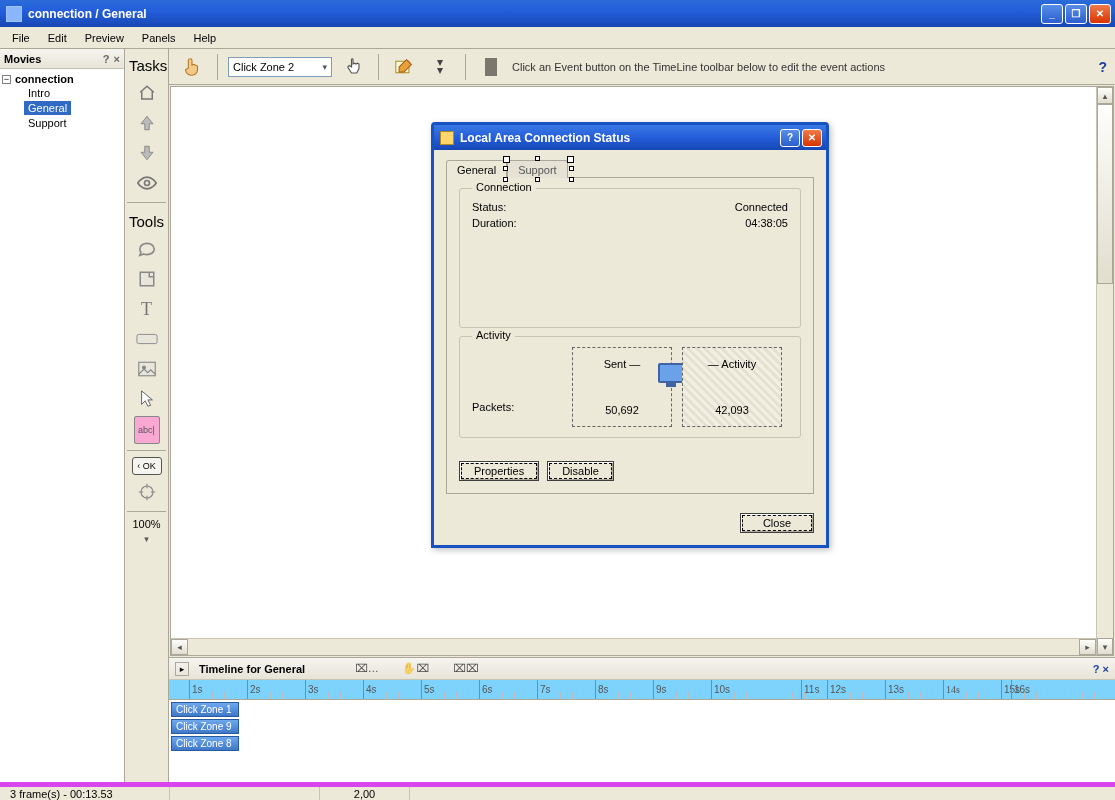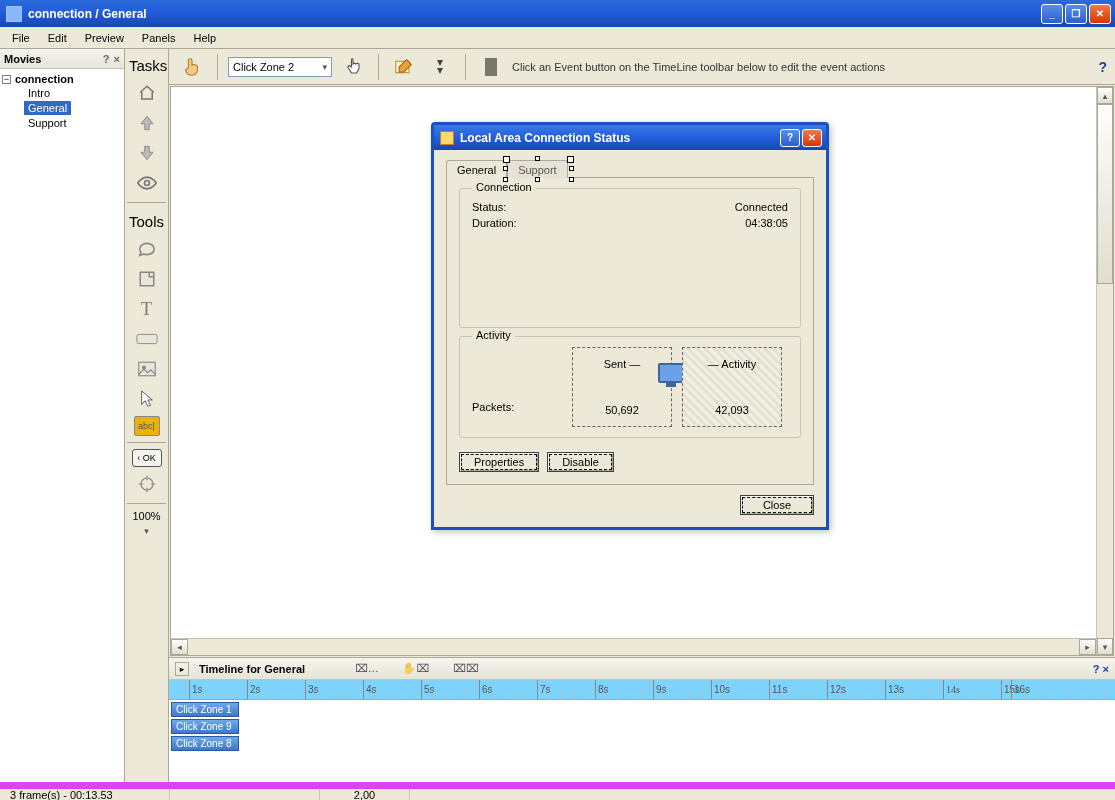--- a/index.html
+++ b/index.html
@@ -100,21 +100,21 @@
   .sel-handles > i.h7 { left:-4px; top:50%; margin-top:-3px;}
   .sel-handles > i.h8 { right:-4px; top:50%; margin-top:-3px;}
   .fieldset { border:1px solid #c8c4b4; border-radius:3px; padding:10px 12px; margin-top:8px; }
   .fieldset .legend { position:relative; top:-18px; background:#ece9d8; display:inline-block; padding:0 4px; color:#000;}
   .kv { display:flex; justify-content:space-between; padding:2px 0; font-size:11px;}
   .activity-grid { display:flex; gap:10px; }
   .abox { border:1px dashed #666; padding:10px 8px; text-align:center; position:relative; flex:1;}
   .abox.hatch { background: repeating-linear-gradient(45deg,#f1efe4,#f1efe4 3px,#e5e1cf 3px,#e5e1cf 6px);}
   .abox .lbl { font-size:11px; }
   .btn { border:1px solid #404040; background:#ece9d8; padding:3px 14px; font-size:11px;
-    box-shadow: inset 1px 1px 0 #fff, inset -1px -1px 0 #aca899;}
+    box-shadow: inset 1px 1px 0 #fff, inset -1px -1px 0 #aca899; margin-top: 9px;}
   .btn.dashed { outline:1px dashed #000; outline-offset:-3px;}
   .btn-row { display:flex; gap:8px; margin-top:14px;}
   .close-row { display:flex; justify-content:flex-end; margin-top:10px;}
   .monitor-icon { width:34px; height:30px; position:absolute; left:50%; top:38%;
     transform:translate(-50%,-50%);}
   .monitor-icon .mon { width:26px; height:20px; background:#6aa1e8; border:2px solid #4063a3;
     border-radius:2px; margin:0 auto;}
   .monitor-icon .stand {width:10px; height:4px; background:#4063a3; margin:0 auto;}
   
   .tl-panel { height:125px; border-top:1px solid #aca899; display:flex; flex-direction:column;}
@@ -127,21 +127,21 @@
   .tl-ruler { height:20px; background:#7dd3fc; border-bottom:1px solid #aca899; position:relative;
     overflow:hidden; font-size:9px; color:#555;}
   .tl-ruler .tick { position:absolute; top:0; height:100%; border-left:1px solid #888;}
   .tl-ruler .tick .lbl{ position:absolute; top:4px; left:2px; font-size:10px;}
   .tl-ruler .minor { position:absolute; top:12px; height:8px; border-left:1px solid #bbb;}
   .tl-body { flex:1; background:#fff; position:relative; overflow:hidden;}
   .tl-body .zone { position:absolute; left:2px; width:68px; height:15px;
     background:linear-gradient(#6ea8ef,#3e78c7); color:#fff; font-size:10px; display:flex; align-items:center;
     padding:0 4px; border:1px solid #285a9e;}
   
-  .statusbar { height:18px; background:#ece9d8; border-top:7px solid #d946ef;
+  .statusbar { height:18px; background:#ece9d8; border-top:5px solid #d946ef;
     display:flex; align-items:center; font-size:11px; }
   .statusbar .cell { padding:0 10px; border-right:1px solid #c8c4b4; height:100%; display:flex; align-items:center;}
 </style>
 </head>
 <body>
 
 <div class="app-titlebar">
   <div class="emblem"></div>
   <span>connection / General</span>
   <div class="win-btns">
@@ -230,21 +230,21 @@
           <rect x="1" y="1" width="22" height="18"></rect>
           <circle cx="8" cy="8" r="2" fill="#888"></circle>
           <path d="M1 17l7-7 5 5 4-4 6 6" fill="none"></path>
         </svg>
     </div>
     <div class="tbtn">
       <svg width="14" height="18" viewBox="0 0 14 20" fill="#fff" stroke="#555" stroke-width="1">
           <path d="M1 1l0 15 4-4 3 6 3-1-3-6 5 0z"></path>
         </svg>
     </div>
-    <div class="tbtn" style="font-size:9px;border:1px solid #888;width:26px;height:20px;background:#eab308">abc|</div>
+    <div class="tbtn" style="font-size:9px;border:1px solid #888;width:26px;height:28px;background:#f9a8d4">abc|</div>
     <hr>
     <div class="okbtn">‹ OK</div>
     <div class="tbtn">
       <svg width="18" height="18" viewBox="0 0 24 24" fill="none" stroke="#888" stroke-width="1.5">
           <circle cx="12" cy="12" r="8"></circle>
           <path d="M12 1v6M12 17v6M1 12h6M17 12h6"></path>
         </svg>
     </div>
     <hr>
     <div style="font-size:11px">100%</div>
@@ -444,21 +444,21 @@
           <div class="minor" style="left: 507.2px;"></div>
           <div class="minor" style="left: 518.8px;"></div>
           <div class="minor" style="left: 530.4px;"></div>
           <div class="tick" style="left: 542px;">
             <span class="lbl">10s</span>
           </div>
           <div class="minor" style="left: 553.6px;"></div>
           <div class="minor" style="left: 565.2px;"></div>
           <div class="minor" style="left: 576.8px;"></div>
           <div class="minor" style="left: 588.4px;"></div>
-          <div class="tick" style="left: 600px;">
+          <div class="tick" style="left: 632px;">
             <span class="lbl">11s</span>
           </div>
           <div class="minor" style="left: 611.6px;"></div>
           <div class="minor" style="left: 623.2px;"></div>
           <div class="minor" style="left: 634.8px;"></div>
           <div class="minor" style="left: 646.4px;"></div>
           <div class="tick" style="left: 658px;">
             <span class="lbl">12s</span>
           </div>
           <div class="minor" style="left: 669.6px;"></div>

